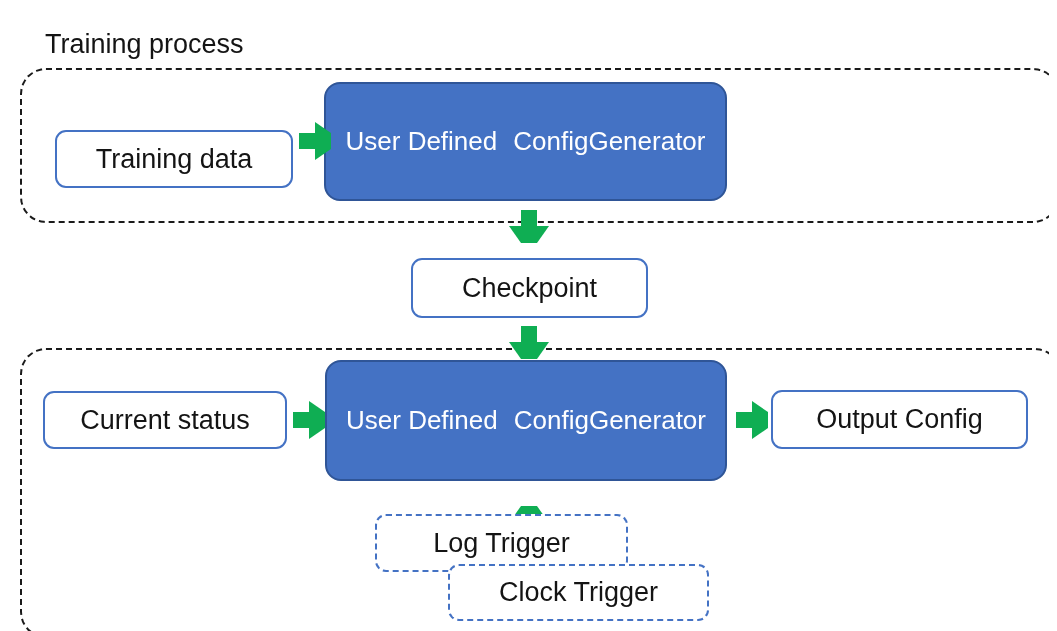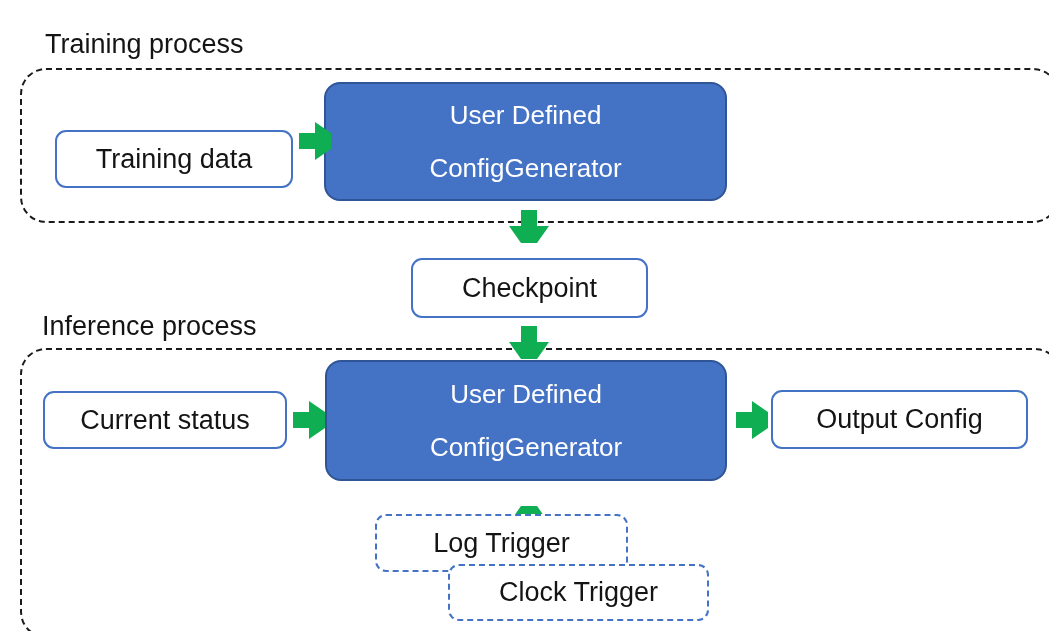--- a/index.html
+++ b/index.html
@@ -40,21 +40,21 @@
     color: #141414;
     white-space: nowrap;
   }
 
   .blue-box {
     position: absolute;
     background: #4472c4;
     border: 2px solid #2f5597;
     border-radius: 16px;
     display: flex;
-    flex-direction: column;
+    flex-direction: row;
     align-items: center;
     justify-content: center;
     color: #ffffff;
     font-size: 26px;
     line-height: 37px;
     text-align: center;
   }
 
   .trigger-box {
     position: absolute;
@@ -141,21 +141,20 @@
 
   <div class="blue-box" id="gen-train-box">
     <span>User Defined</span>
     <span>ConfigGenerator</span>
   </div>
 
   <div class="white-box" id="checkpoint-box">
     <span>Checkpoint</span>
   </div>
 
-  <div class="section-label" id="inference-label">Inference process</div>
 
   <div class="dashed-container" id="inference-frame"></div>
 
   <div class="white-box" id="current-status-box">
     <span>Current status</span>
   </div>
 
   <div class="blue-box" id="gen-infer-box">
     <span>User Defined</span>
     <span>ConfigGenerator</span>

